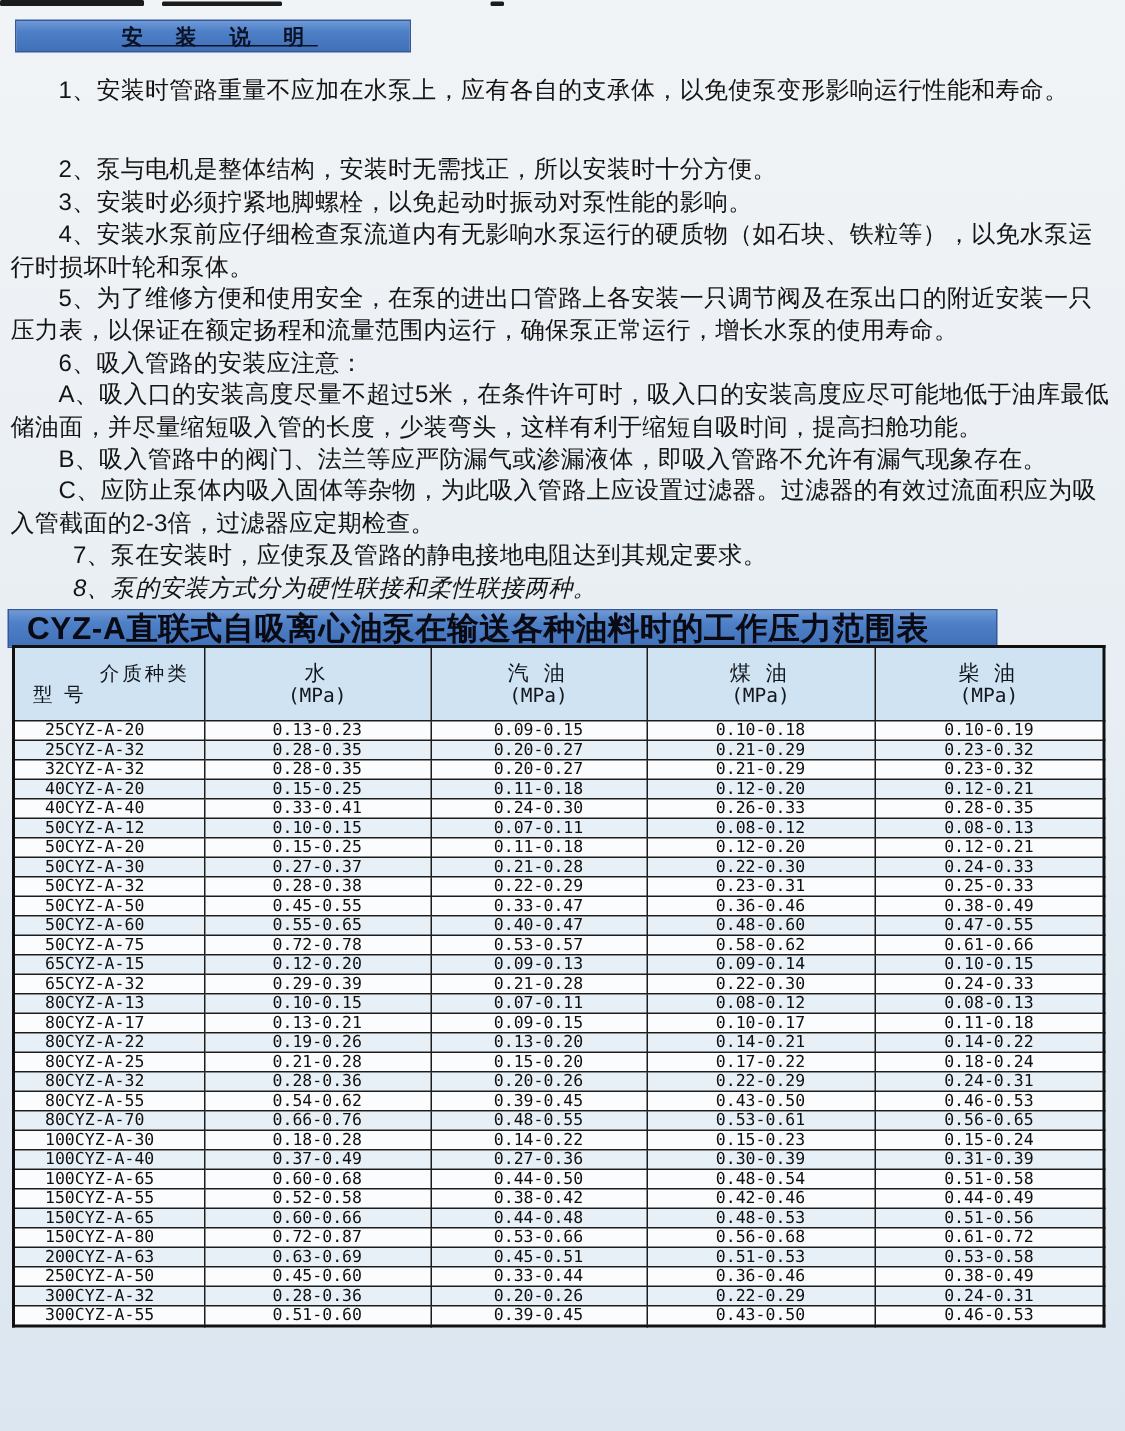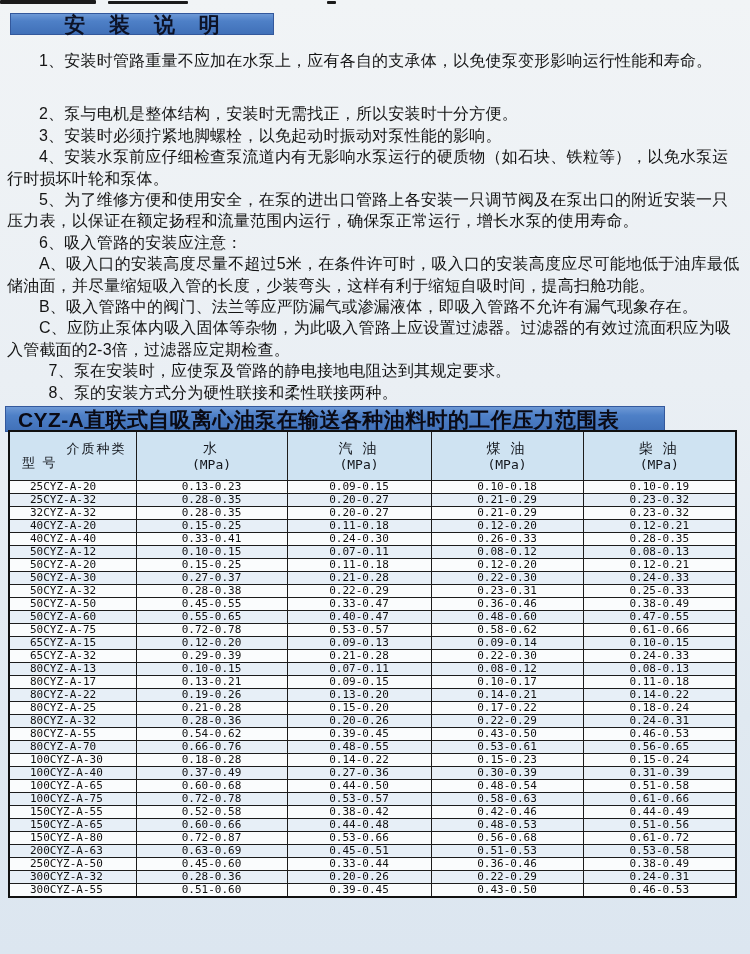--- a/index.html
+++ b/index.html
@@ -27,22 +27,22 @@
   
   .bar{
     position:absolute;
     background:linear-gradient(180deg,#6e99d6 0%,var(--bar-blue) 35%,#4070b8 100%);
     border:1px solid #33589c;
     box-sizing:border-box;
     display:flex;align-items:center;
   }
   .bar1{left:10px;top:13px;width:264px;height:22px;justify-content:center;}
   .bar1 .bar-text{
-    font-size:21px;font-weight:bold;color:#0c1226;
-    letter-spacing:9px;text-indent:9px;white-space:nowrap;line-height:1;
+    font-size:14px;font-weight:bold;color:#0c1226;
+    letter-spacing:9px;text-indent:9px;white-space:nowrap;line-height:1;text-decoration:underline;
   }
   .bar2{left:5px;top:374px;width:660px;height:26px;padding-left:12px;margin-top:32px;}
   .bar2 .bar-text{
     font-size:21px;font-weight:bold;color:#0a0a14;
     letter-spacing:0.4px;white-space:nowrap;line-height:1;
   }
 
   
   .instructions{position:absolute;left:7px;top:50px;width:737px;}
   p.ins{
@@ -106,21 +106,21 @@
       <p class="ins" style="text-indent: 2em;">1、安装时管路重量不应加在水泵上，应有各自的支承体，以免使泵变形影响运行性能和寿命。</p>
       <p class="ins" style="text-indent: 2em; margin-top: 32px;">2、泵与电机是整体结构，安装时无需找正，所以安装时十分方便。</p>
       <p class="ins" style="text-indent: 2em;">3、安装时必须拧紧地脚螺栓，以免起动时振动对泵性能的影响。</p>
       <p class="ins" style="text-indent: 2em;">4、安装水泵前应仔细检查泵流道内有无影响水泵运行的硬质物（如石块、铁粒等），以免水泵运行时损坏叶轮和泵体。</p>
       <p class="ins" style="text-indent: 2em;">5、为了维修方便和使用安全，在泵的进出口管路上各安装一只调节阀及在泵出口的附近安装一只压力表，以保证在额定扬程和流量范围内运行，确保泵正常运行，增长水泵的使用寿命。</p>
       <p class="ins" style="text-indent: 2em;">6、吸入管路的安装应注意：</p>
       <p class="ins" style="text-indent: 2em;">A、吸入口的安装高度尽量不超过5米，在条件许可时，吸入口的安装高度应尽可能地低于油库最低储油面，并尽量缩短吸入管的长度，少装弯头，这样有利于缩短自吸时间，提高扫舱功能。</p>
       <p class="ins" style="text-indent: 2em;">B、吸入管路中的阀门、法兰等应严防漏气或渗漏液体，即吸入管路不允许有漏气现象存在。</p>
       <p class="ins" style="text-indent: 2em;">C、应防止泵体内吸入固体等杂物，为此吸入管路上应设置过滤器。过滤器的有效过流面积应为吸入管截面的2-3倍，过滤器应定期检查。</p>
       <p class="ins" style="text-indent: 2.6em;">7、泵在安装时，应使泵及管路的静电接地电阻达到其规定要求。</p>
-      <p class="ins" style="text-indent: 2.6em;">8、泵的安装方式分为硬性联接和柔性联接两种。</p>
+      <p class="ins" style="text-indent: 2.6em; font-style: italic;">8、泵的安装方式分为硬性联接和柔性联接两种。</p>
     </div>
 
   <div class="bar bar2">
     <span class="bar-text">CYZ-A直联式自吸离心油泵在输送各种油料时的工作压力范围表</span>
   </div>
 
   <table class="ptable">
     <colgroup>
       <col style="width:127px">
         <col style="width:151px">
@@ -314,27 +314,20 @@
           <td>0.30-0.39</td>
           <td>0.31-0.39</td>
         </tr>
         <tr>
           <td class="model">100CYZ-A-65</td>
           <td>0.60-0.68</td>
           <td>0.44-0.50</td>
           <td>0.48-0.54</td>
           <td>0.51-0.58</td>
         </tr>
-        <tr class="alt">
-          <td class="model">100CYZ-A-75</td>
-          <td>0.72-0.78</td>
-          <td>0.53-0.57</td>
-          <td>0.58-0.63</td>
-          <td>0.61-0.66</td>
-        </tr>
         <tr>
           <td class="model">150CYZ-A-55</td>
           <td>0.52-0.58</td>
           <td>0.38-0.42</td>
           <td>0.42-0.46</td>
           <td>0.44-0.49</td>
         </tr>
         <tr class="alt">
           <td class="model">150CYZ-A-65</td>
           <td>0.60-0.66</td>

